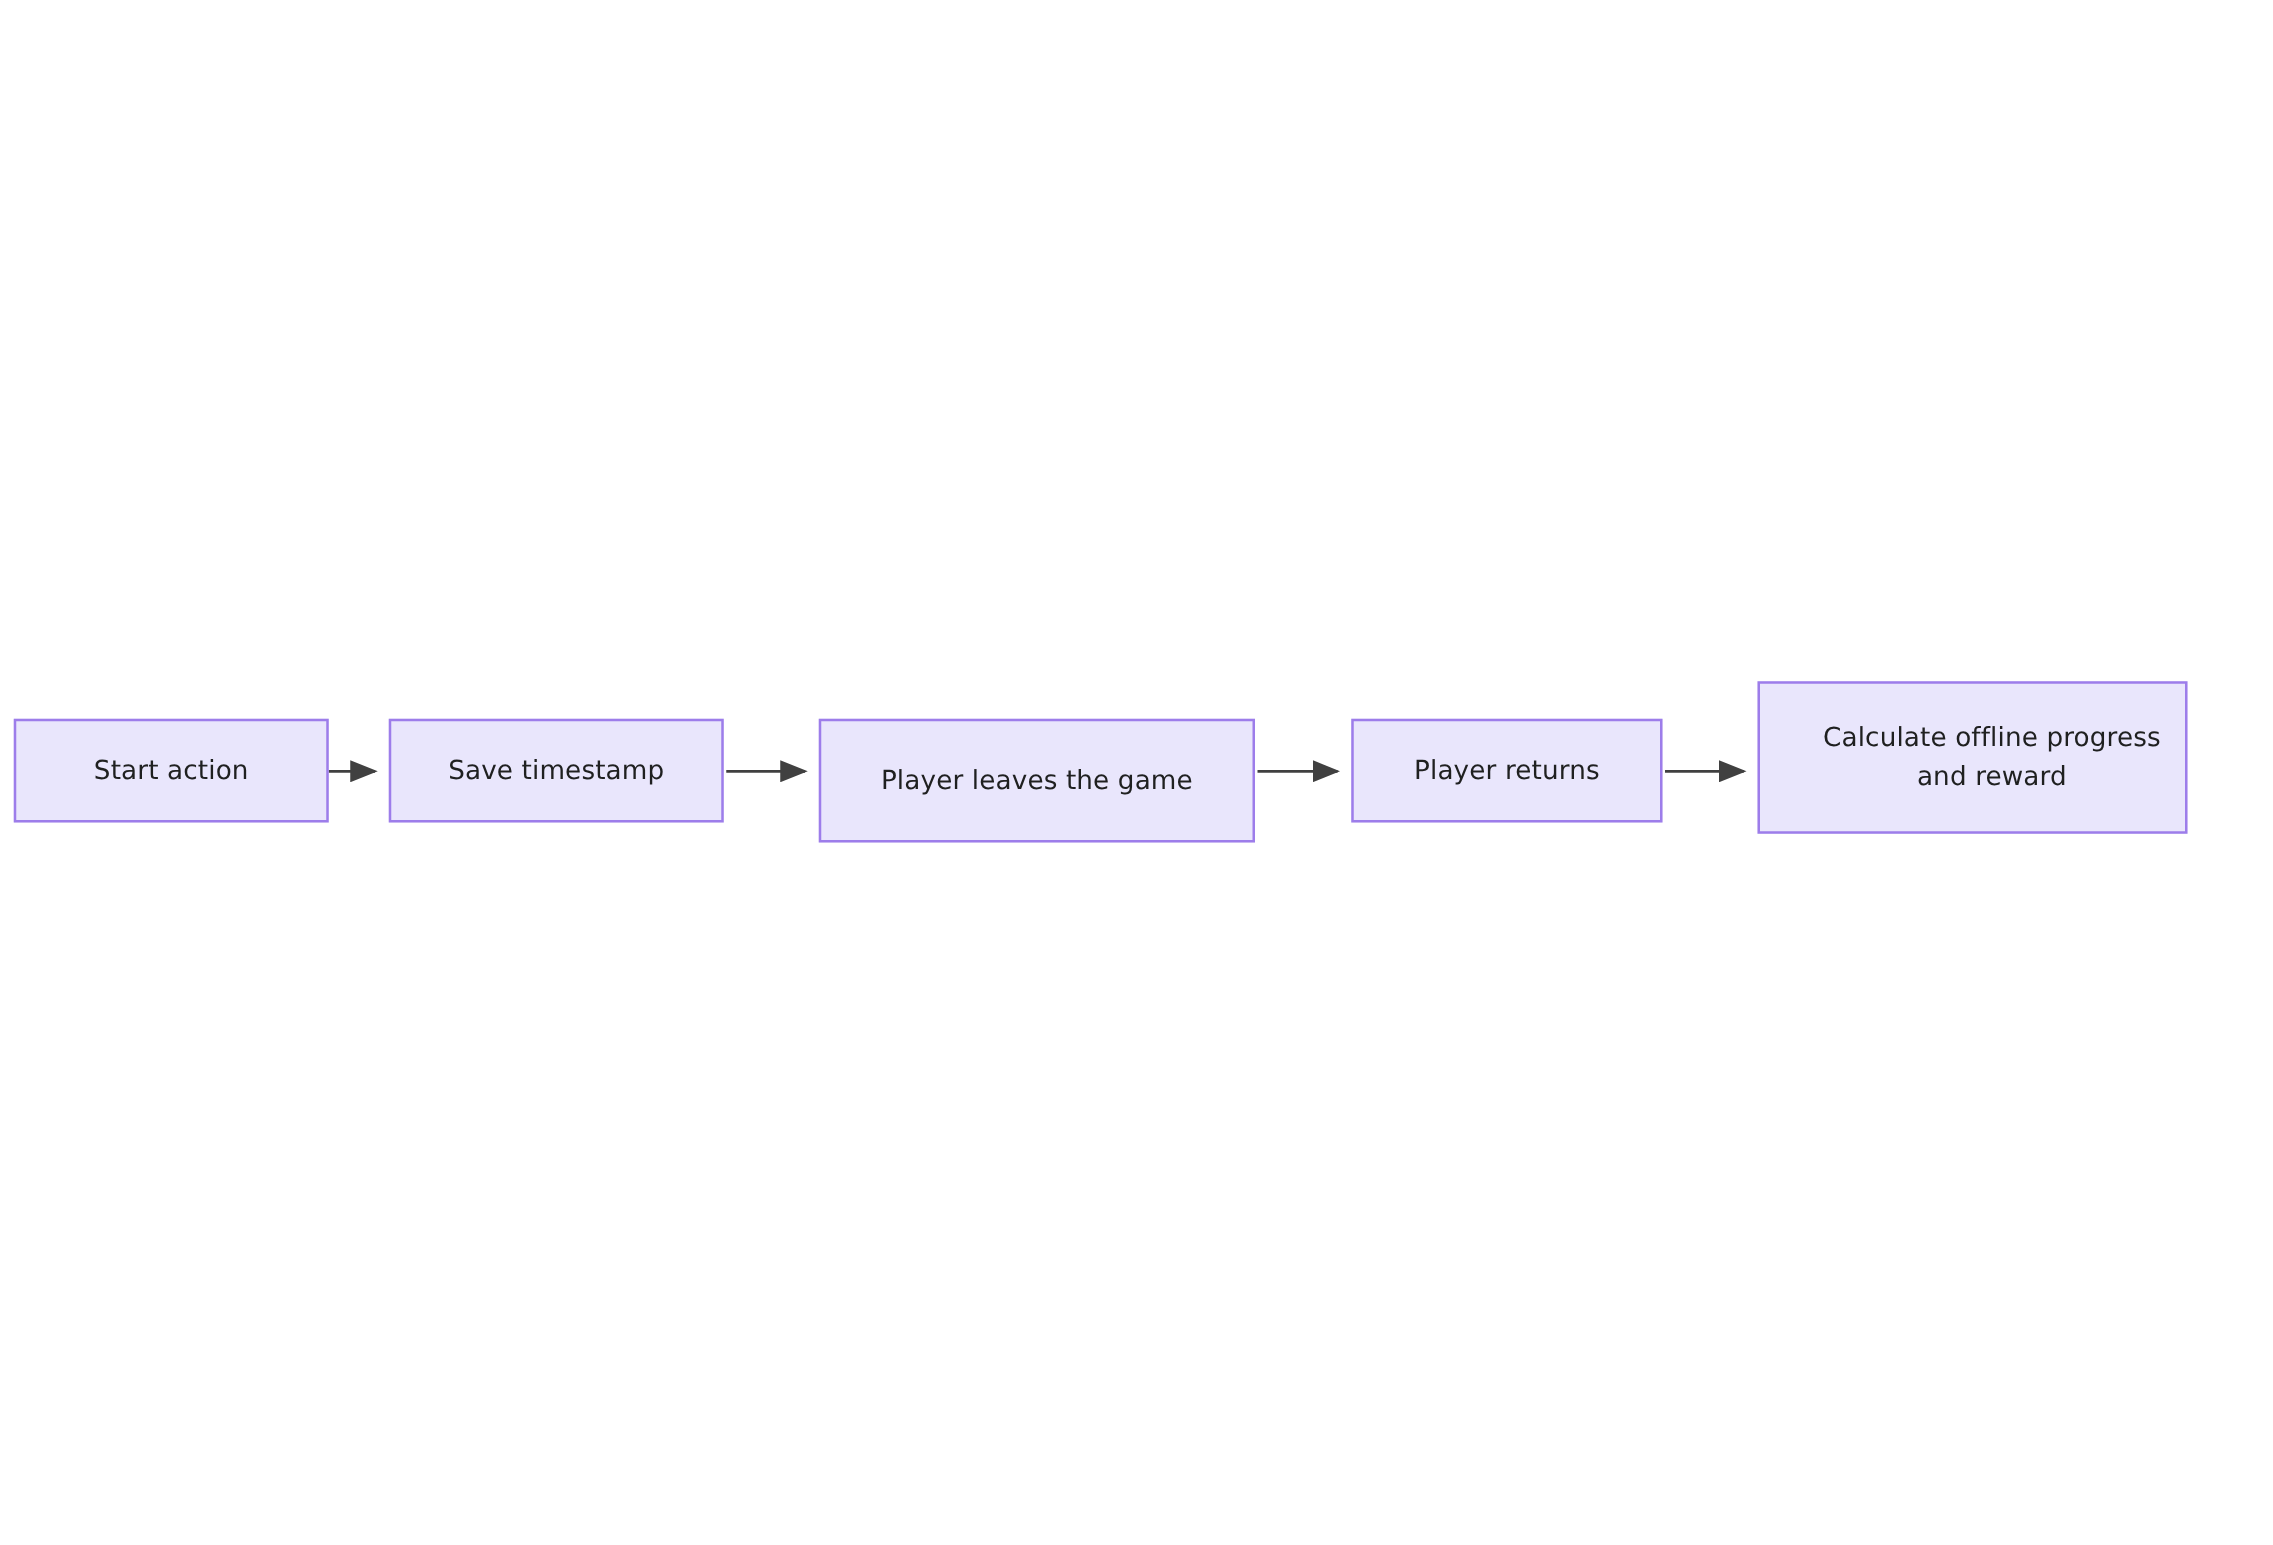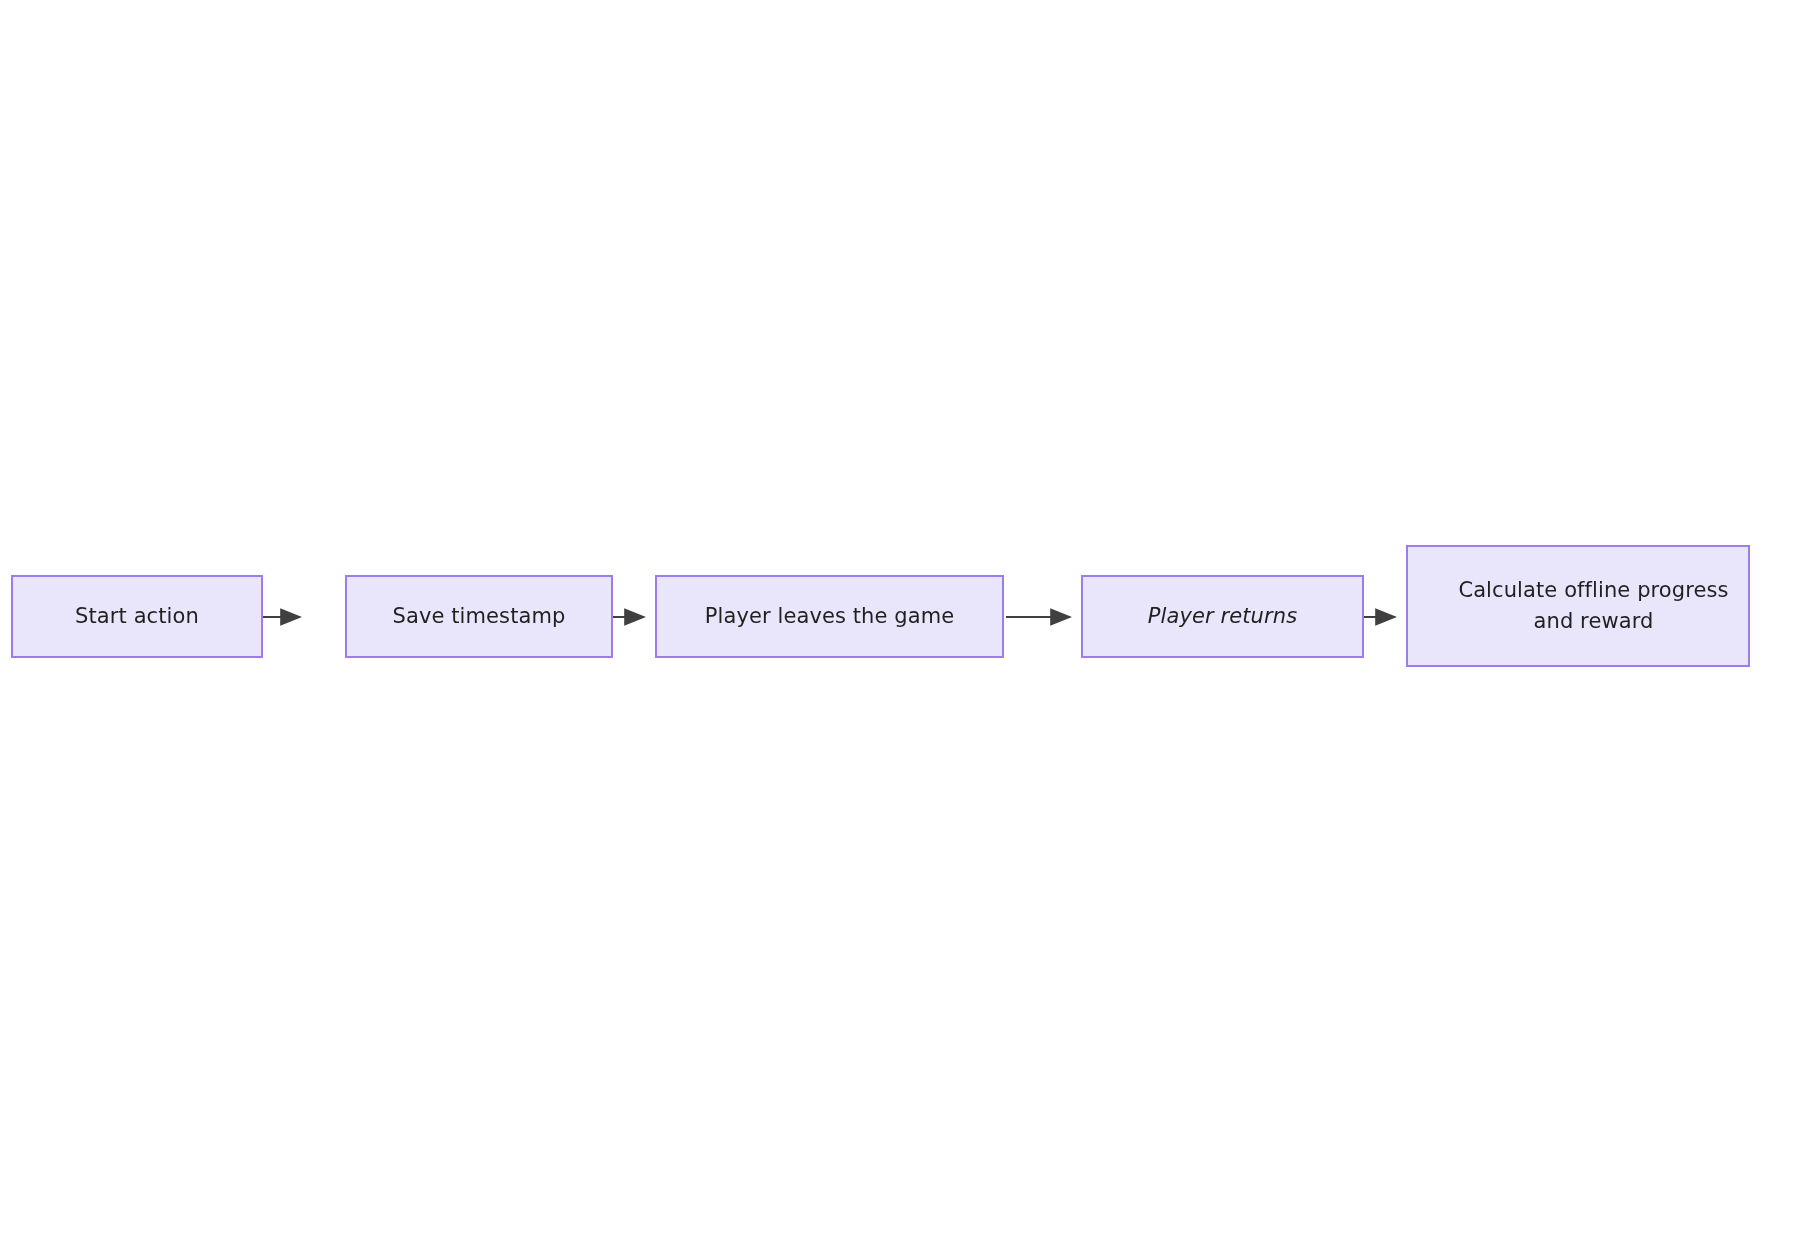--- a/index.html
+++ b/index.html
@@ -33,23 +33,23 @@
     color: #1f2020;
     font-size: 21px;
     line-height: 31px;
     font-weight: 400;
     letter-spacing: 0.1px;
     white-space: pre-line;
     padding: 0 14px;
   }
   
   #node-start-action   { left: 11px;   top: 575px; width: 252px; height: 83px; }
-  #node-save-timestamp { left: 311px;  top: 575px; width: 268px; height: 83px; margin-left: 34px; }
-  #node-player-leaves  { left: 655px;  top: 575px; width: 349px; height: 83px; }
-  #node-player-returns { left: 1081px; top: 575px; width: 283px; height: 83px; font-style: italic; }
+  #node-save-timestamp { left: 311px;  top: 575px; width: 268px; height: 83px; }
+  #node-player-leaves  { left: 655px;  top: 575px; width: 349px; height: 99px; }
+  #node-player-returns { left: 1081px; top: 575px; width: 249px; height: 83px; }
   #node-calculate      { left: 1406px; top: 545px; width: 344px; height: 122px; padding-left: 31px; }
 
   .edge-layer {
     position: absolute;
     left: 0;
     top: 0;
     width: 1818px;
     height: 1236px;
     pointer-events: none;
   }

